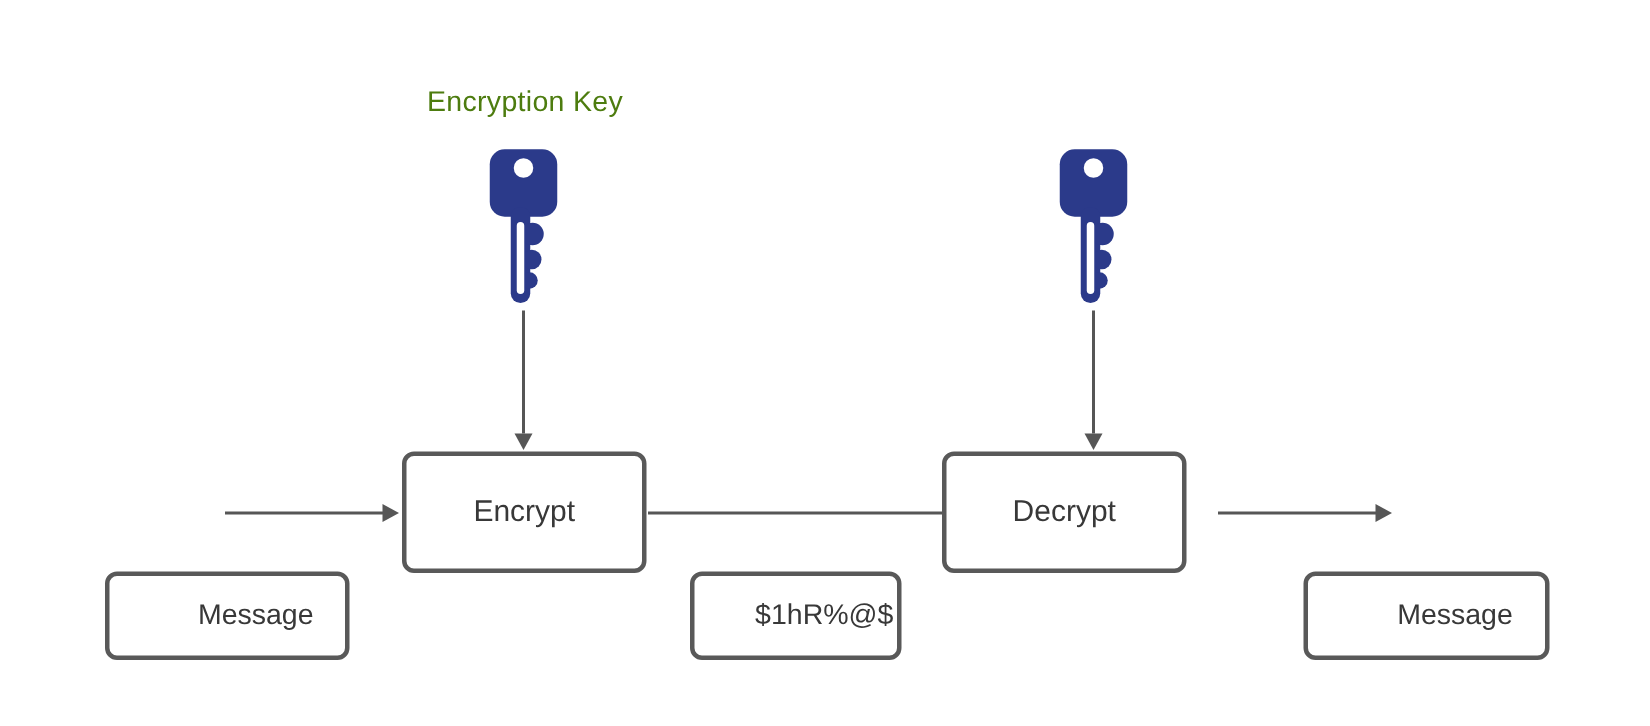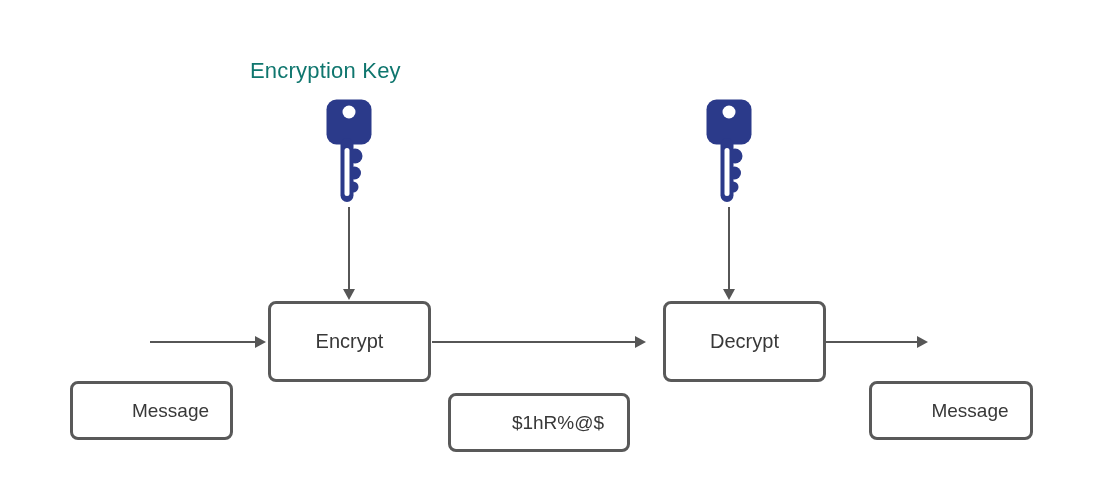--- a/index.html
+++ b/index.html
@@ -10,22 +10,23 @@
     position: relative;
     width: 1100px;
     height: 484px;
     background: #ffffff;
     overflow: hidden;
   }
 
   .key-label {
     position: absolute;
     width: 200px;
-    font-size: 22px;
-    color: #0f766e;
+    text-align: center;
+    font-size: 19px;
+    color: #4d7c0f;
     letter-spacing: 0.2px;
   }
   .key-label.enc { left: 250px; top: 58px; }
   .key-label.dec { left: 630px; top: 58px; }
 
   .key-icon {
     position: absolute;
     width: 48px;
     height: 108px;
   }
@@ -38,25 +39,25 @@
     border: 3px solid #595959;
     border-radius: 8px;
     display: flex;
     align-items: center;
     justify-content: center;
     font-size: 20px;
     color: #383838;
   }
   .node.process { width: 163px; height: 81px; top: 301px; }
   .node.encrypt { left: 268px; }
-  .node.decrypt { left: 663px; }
+  .node.decrypt { left: 628px; }
 
   .node.data-box { height: 59px; top: 381px; font-size: 19px; padding-left: 38px; }
   .node.msg-left  { left: 70px;  width: 163px; }
-  .node.cipher    { left: 448px; width: 182px; margin-top: 12px; }
+  .node.cipher    { left: 460px; width: 141px; }
   .node.msg-right { left: 869px; width: 164px; }
 
   .arrow-line-h {
     position: absolute;
     height: 2px;
     background: #565656;
     top: 341px;
   }
   .arrow-head-right {
     position: absolute;

